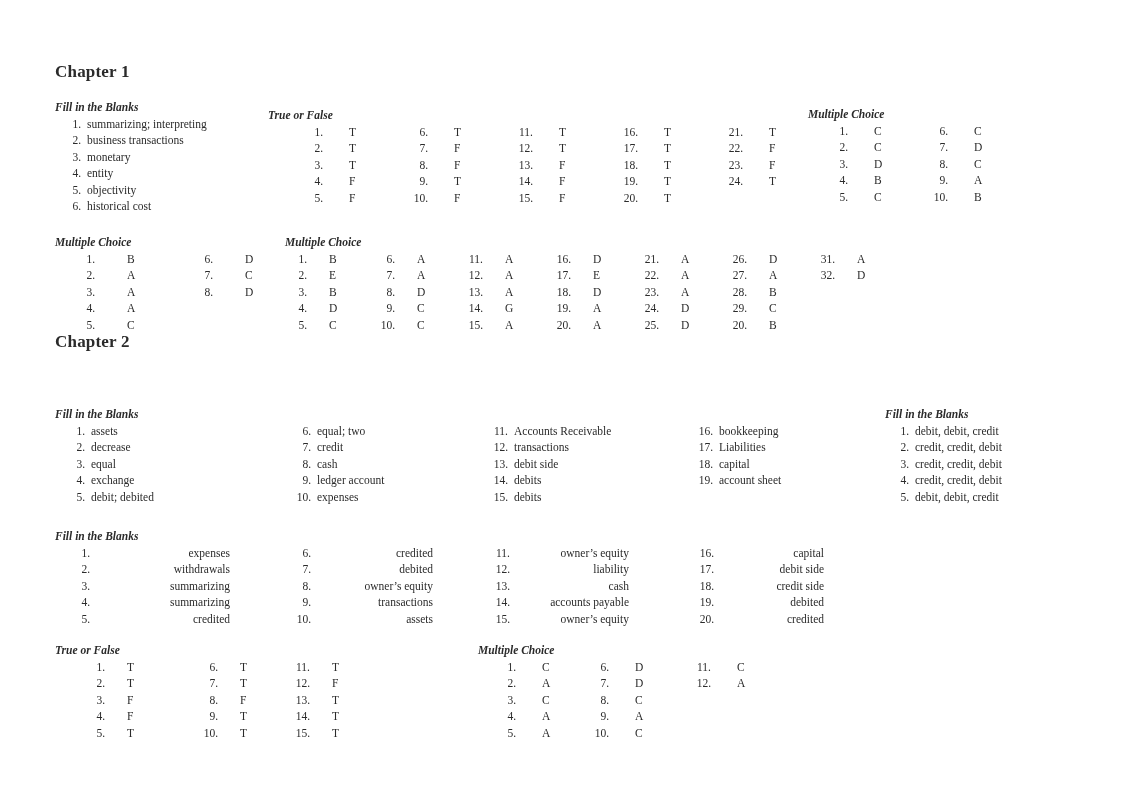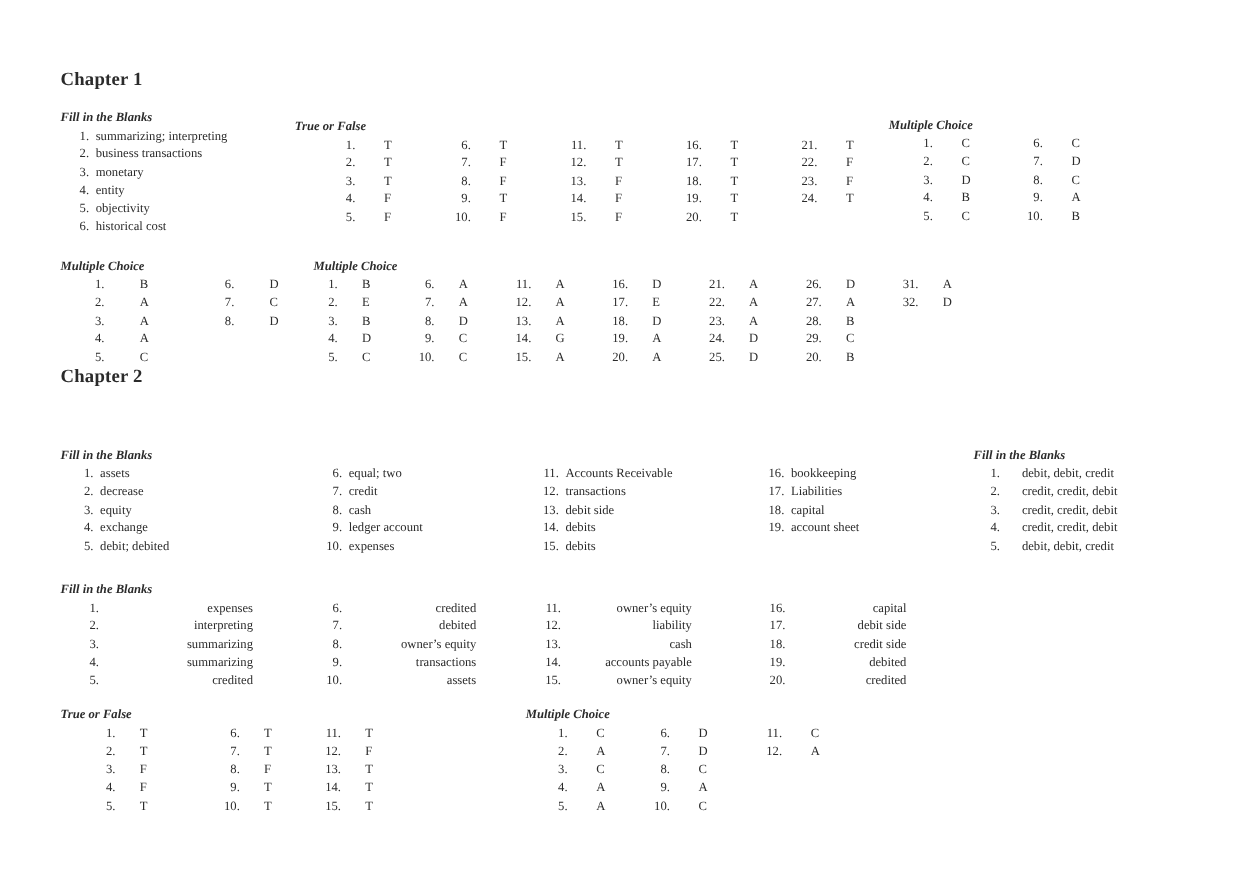--- a/index.html
+++ b/index.html
@@ -69,21 +69,21 @@
   #b-ch2-fib1 .num { width: 30px; }
   #b-ch2-fib1 .val { margin-left: 6px; }
   #b-ch2-fib1 .pair-col:nth-child(1) { width: 238px; }
   #b-ch2-fib1 .pair-col:nth-child(2) { width: 197px; }
   #b-ch2-fib1 .pair-col:nth-child(3) { width: 205px; }
   #b-ch2-fib1 .pair-col:nth-child(n+2) .num { width: 18px; }
 
   
   #b-ch2-fib-right { left: 885px; top: 407px; }
   #b-ch2-fib-right .num { width: 24px; }
-  #b-ch2-fib-right .val { margin-left: 20px; }
+  #b-ch2-fib-right .val { margin-left: 6px; }
 
   
   #b-ch2-fib2 { left: 55px; top: 529px; }
   #b-ch2-fib2 .val { text-align: right; }
   #b-ch2-fib2 .pair-col:nth-child(1) { width: 240px; }
   #b-ch2-fib2 .pair-col:nth-child(2) { width: 198px; }
   #b-ch2-fib2 .pair-col:nth-child(3) { width: 205px; }
   #b-ch2-fib2 .pair-col:nth-child(1) .num { width: 35px; }
   #b-ch2-fib2 .pair-col:nth-child(1) .val { width: 140px; }
   #b-ch2-fib2 .pair-col:nth-child(2) .num { width: 16px; }
@@ -509,21 +509,21 @@
           <div class="pair-row">
             <span class="num">1.</span>
             <span class="val">assets</span>
           </div>
           <div class="pair-row">
             <span class="num">2.</span>
             <span class="val">decrease</span>
           </div>
           <div class="pair-row">
             <span class="num">3.</span>
-            <span class="val">equity</span>
+            <span class="val">equal</span>
           </div>
           <div class="pair-row">
             <span class="num">4.</span>
             <span class="val">exchange</span>
           </div>
           <div class="pair-row">
             <span class="num">5.</span>
             <span class="val">debit; debited</span>
           </div>
         </div>
@@ -623,21 +623,21 @@
   <section class="block" id="b-ch2-fib2">
     <div class="sec-heading">Fill in the Blanks</div>
     <div class="pairs">
         <div class="pair-col">
           <div class="pair-row">
             <span class="num">1.</span>
             <span class="val">expenses</span>
           </div>
           <div class="pair-row">
             <span class="num">2.</span>
-            <span class="val">interpreting</span>
+            <span class="val">withdrawals</span>
           </div>
           <div class="pair-row">
             <span class="num">3.</span>
             <span class="val">summarizing</span>
           </div>
           <div class="pair-row">
             <span class="num">4.</span>
             <span class="val">summarizing</span>
           </div>
           <div class="pair-row">

